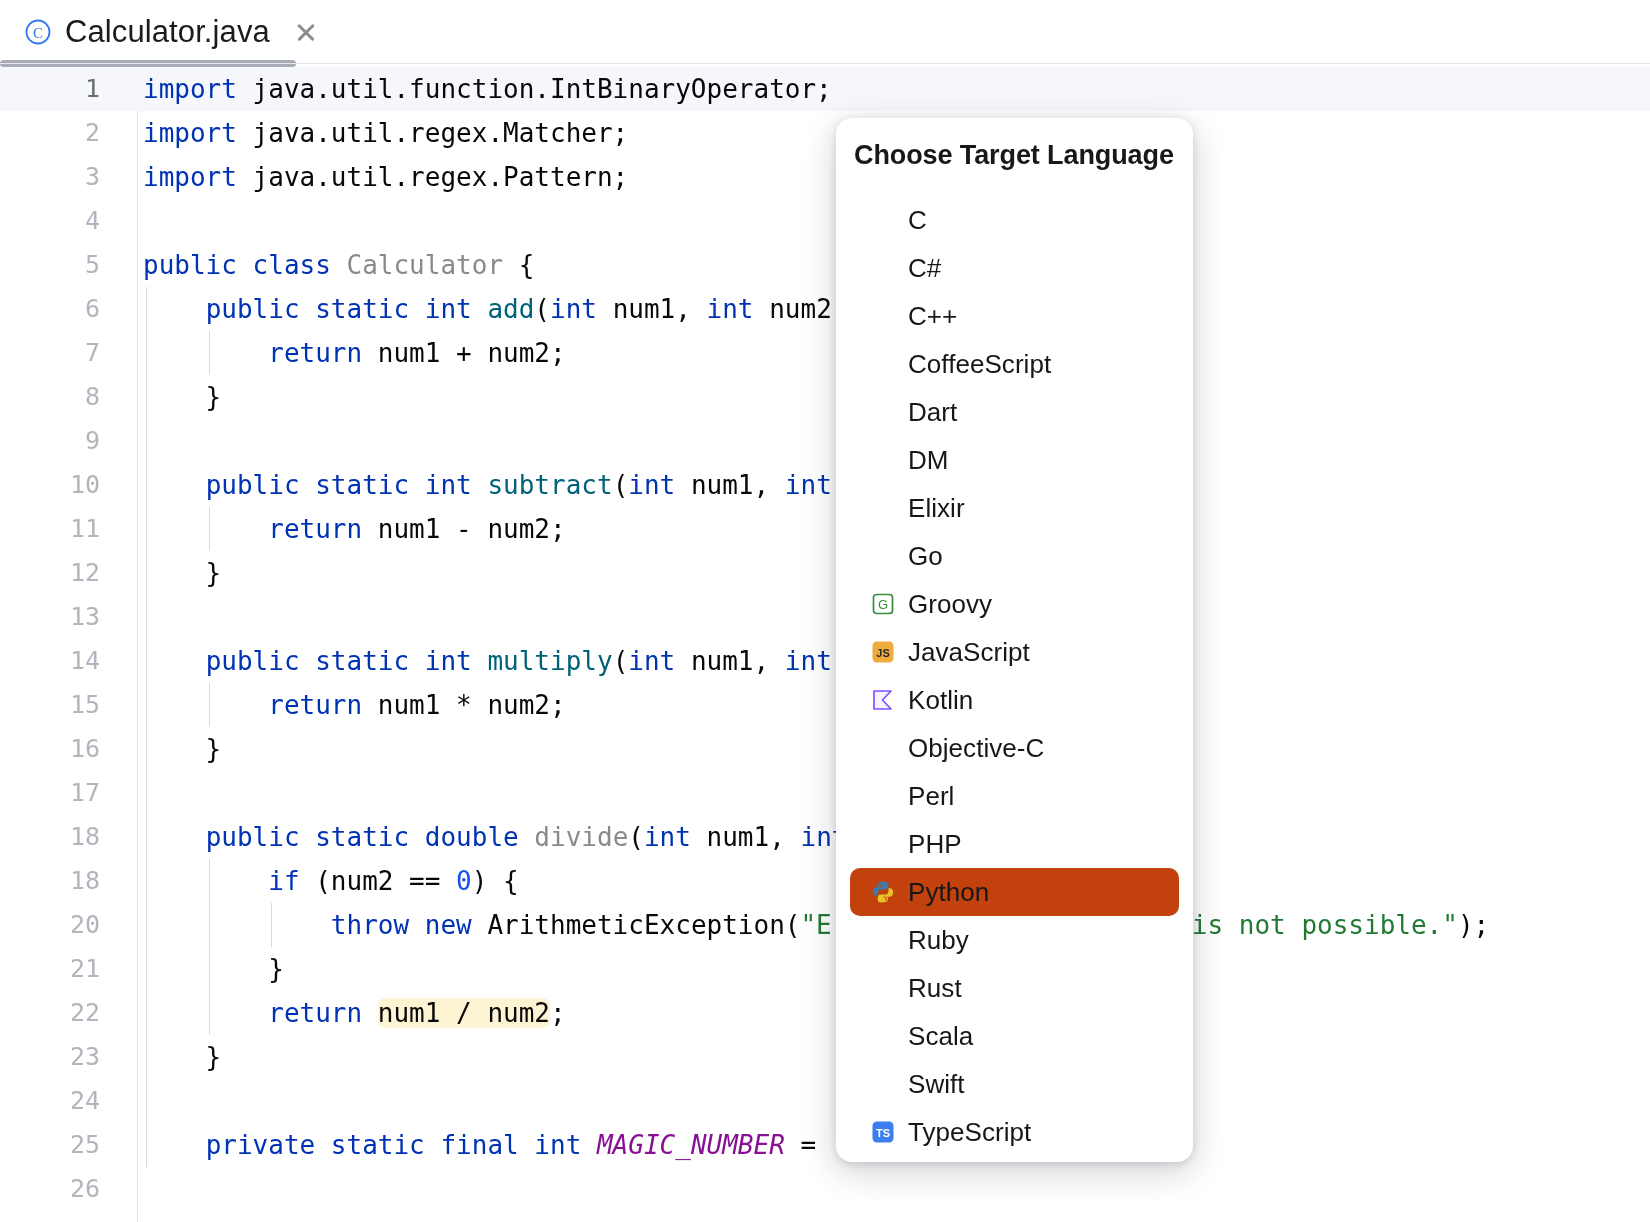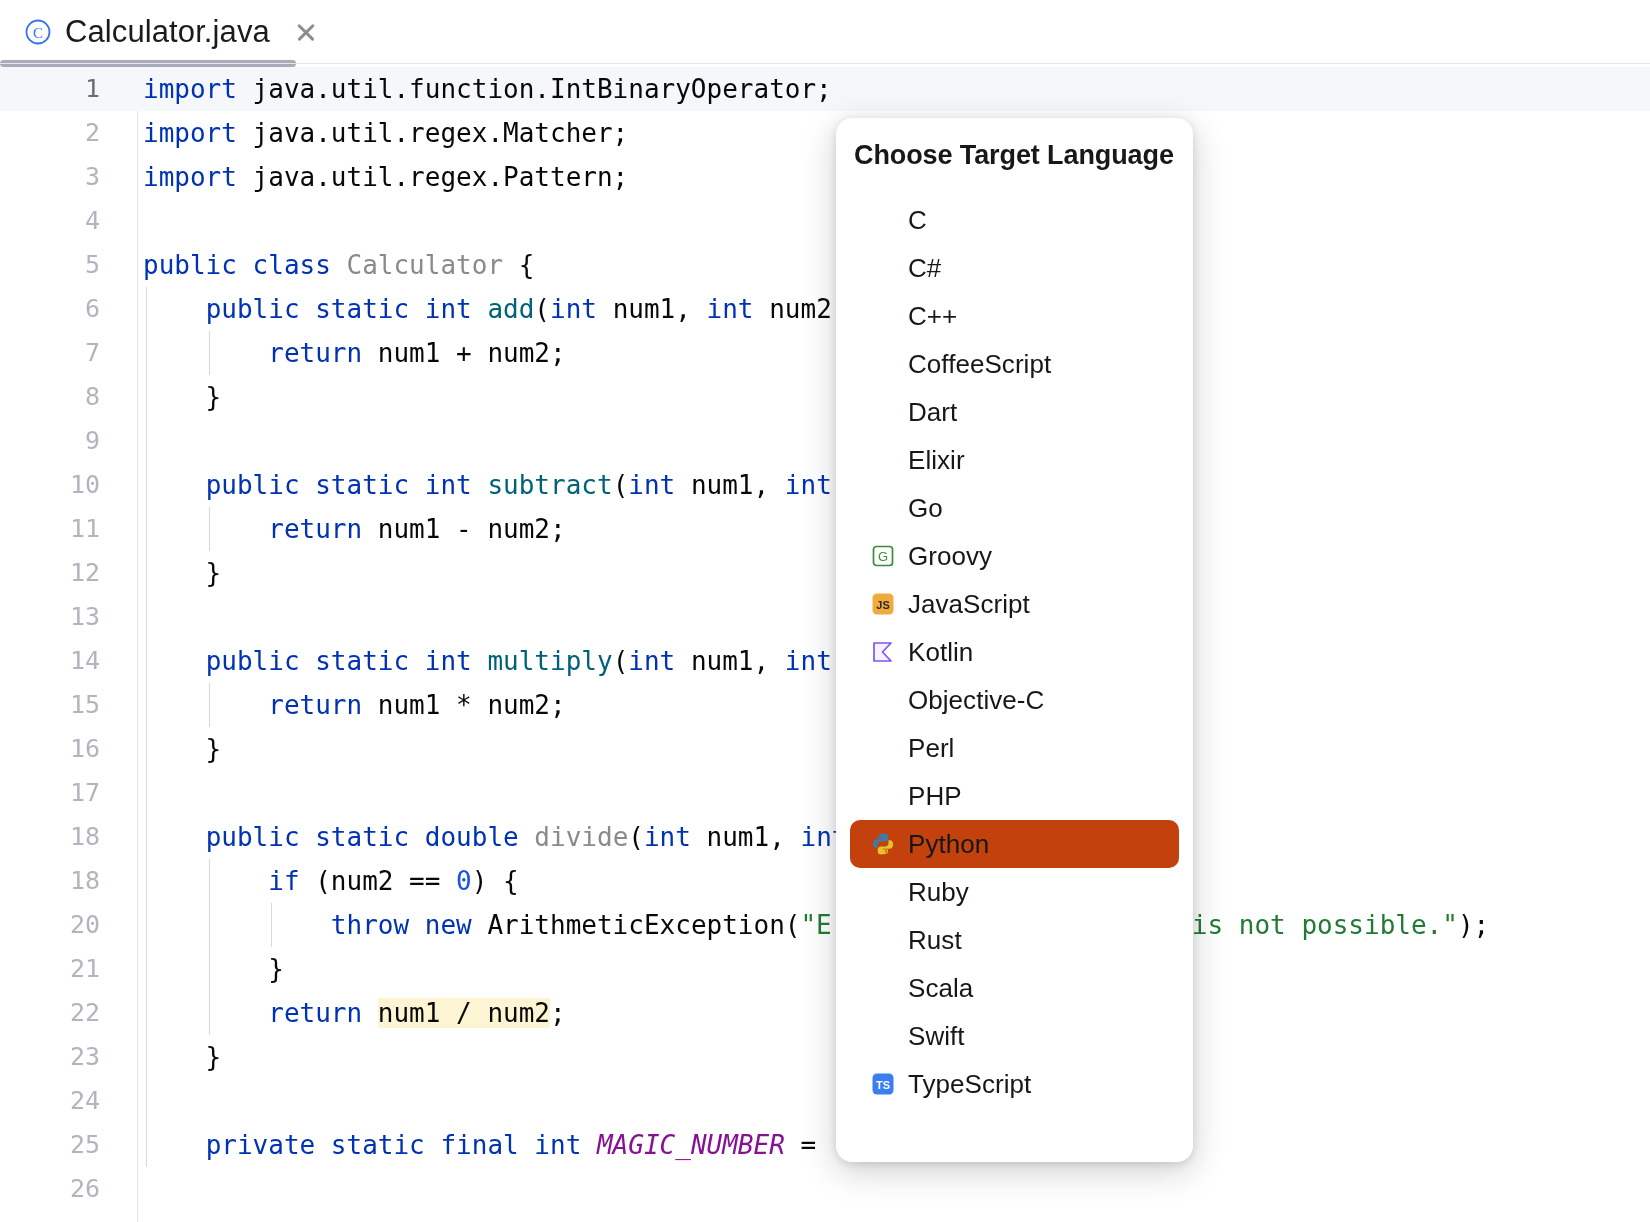--- a/index.html
+++ b/index.html
@@ -143,21 +143,21 @@
   }
 
   
   .kw   { color: #0033b3; text-align: center; }
   .typ  { color: #0033b3; }
   .cls  { color: #8a8a8a; }
   .mth  { color: #00627a; }
   .num  { color: #1750eb; }
   .str  { color: #237a34; }
   .fld  { color: #871094; font-style: italic; }
-  .hl   { background: #fdf4d3; }
+  .hl   { background: #fdf4d3; border-radius: 7px; }
 
   
   .popup {
     position: absolute;
     left: 836px; top: 118px;
     width: 357px;
     height: 1044px;
     background: #ffffff;
     border-radius: 16px;
     box-shadow: 0 9px 34px rgba(15,20,35,0.20),
@@ -277,20 +277,24 @@
         <div class="lang-item">
           <span class="lang-icon empty"></span>
           <span class="lang-label">CoffeeScript</span>
         </div>
         <div class="lang-item">
           <span class="lang-icon empty"></span>
           <span class="lang-label">Dart</span>
         </div>
         <div class="lang-item">
           <span class="lang-icon empty"></span>
+          <span class="lang-label">DM</span>
+        </div>
+        <div class="lang-item">
+          <span class="lang-icon empty"></span>
           <span class="lang-label">Elixir</span>
         </div>
         <div class="lang-item">
           <span class="lang-icon empty"></span>
           <span class="lang-label">Go</span>
         </div>
         <div class="lang-item">
           <span class="lang-icon">
             <svg width="24" height="24" viewBox="0 0 24 24">
               <rect x="2.5" y="2.5" width="19" height="19" rx="3" fill="#ffffff" stroke="#3a8b3a" stroke-width="1.7"></rect>

